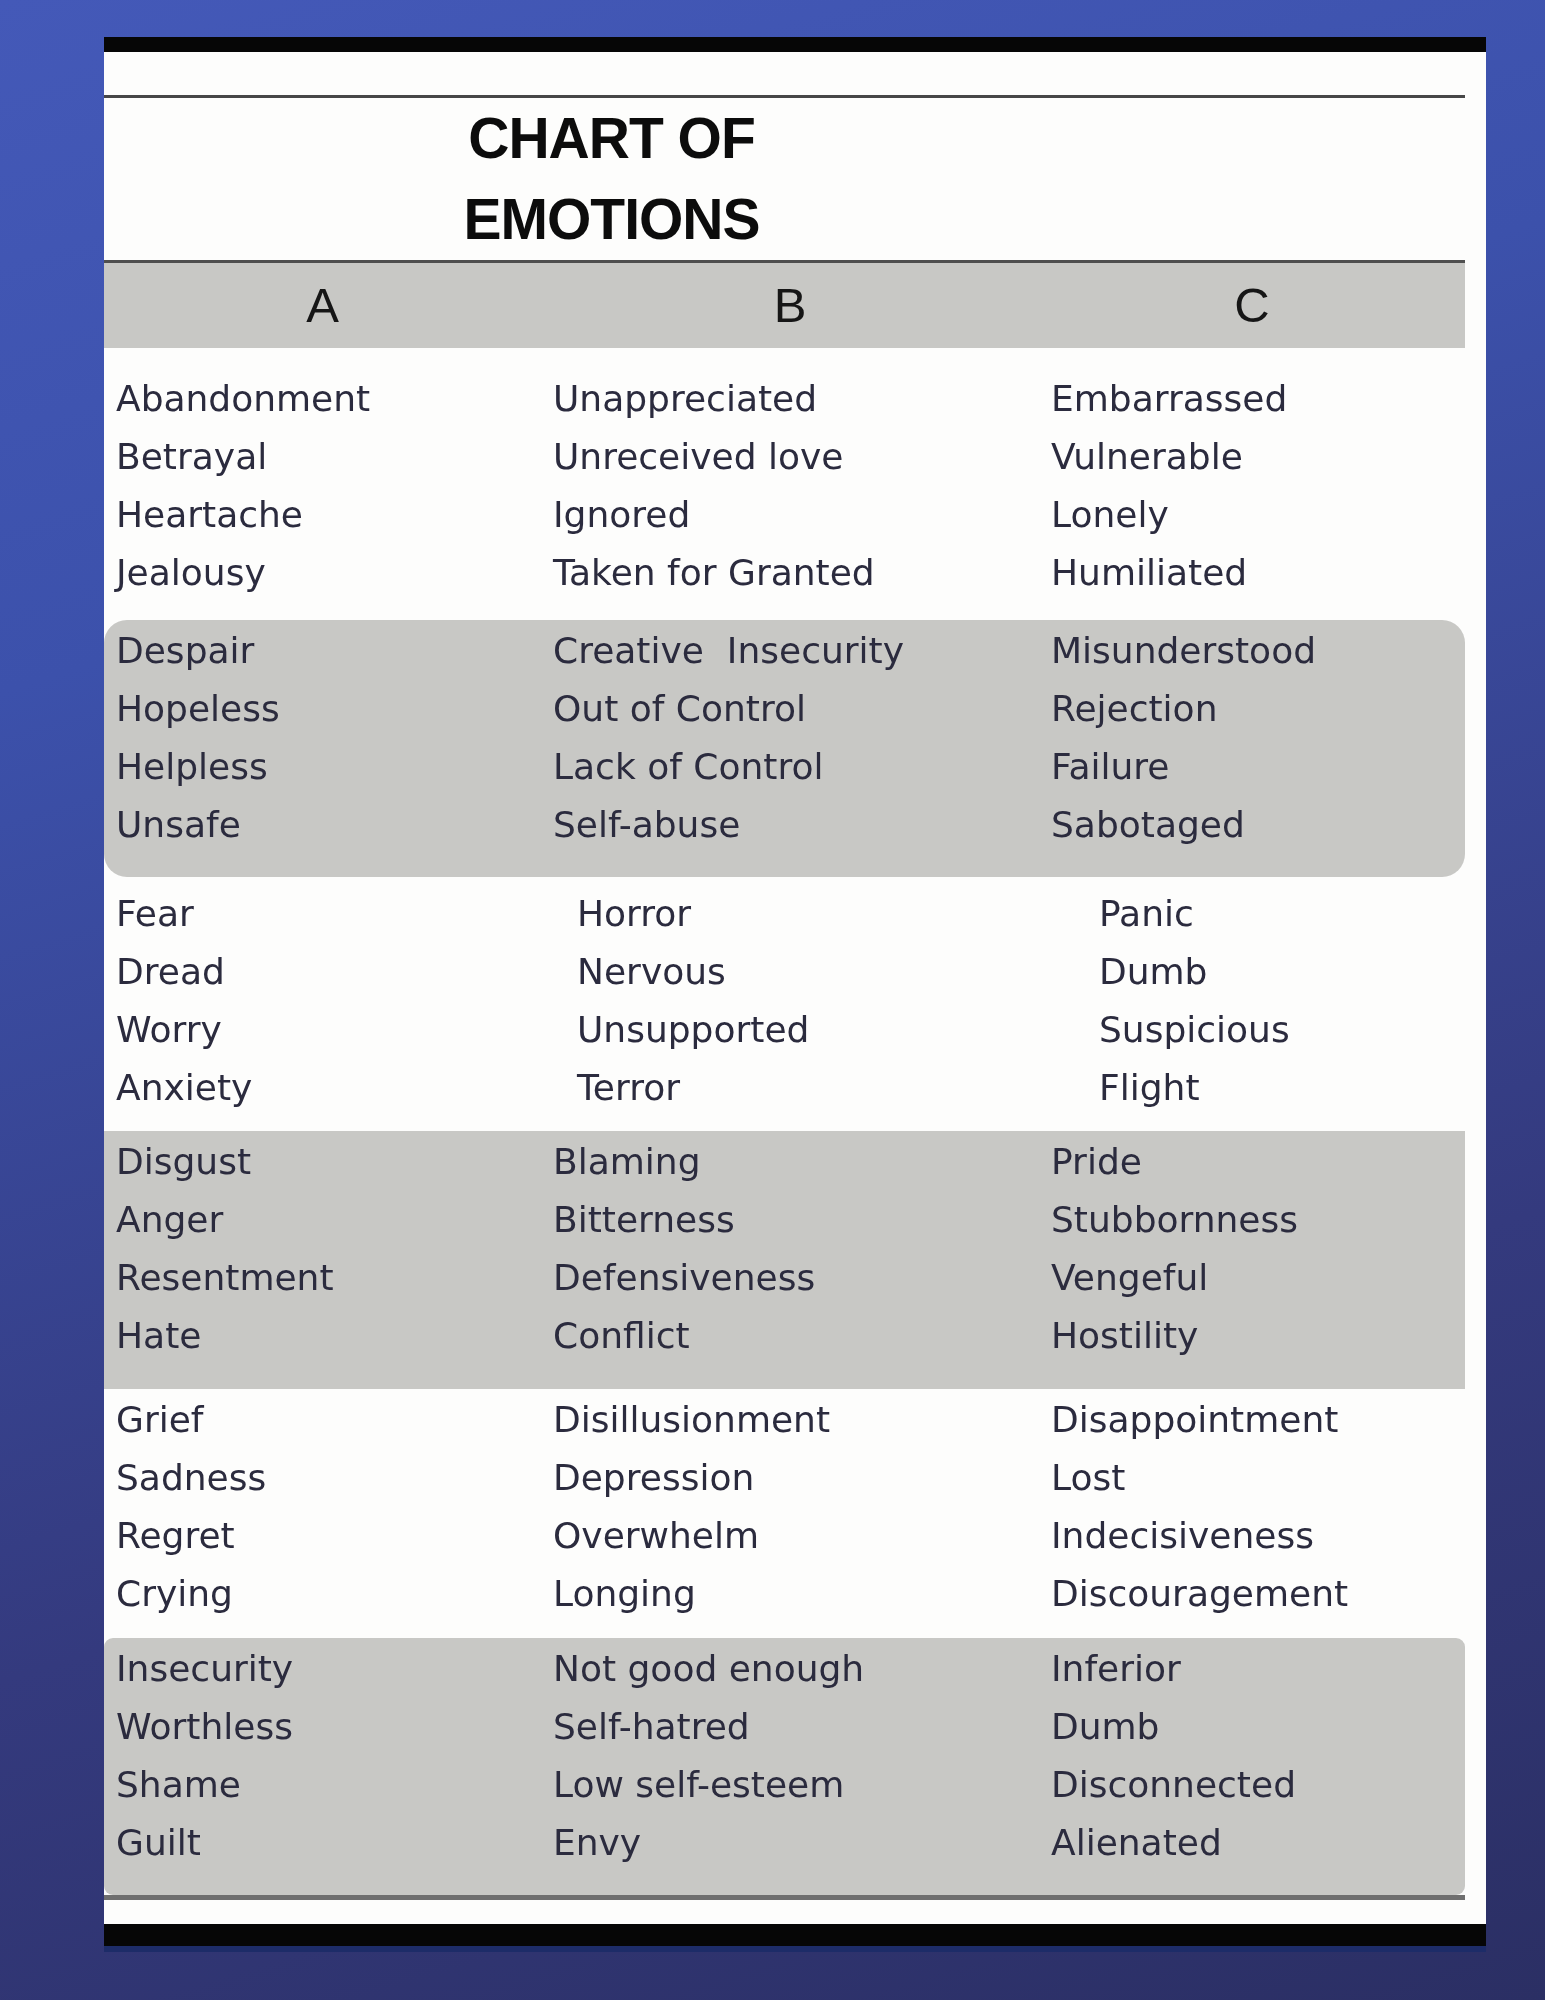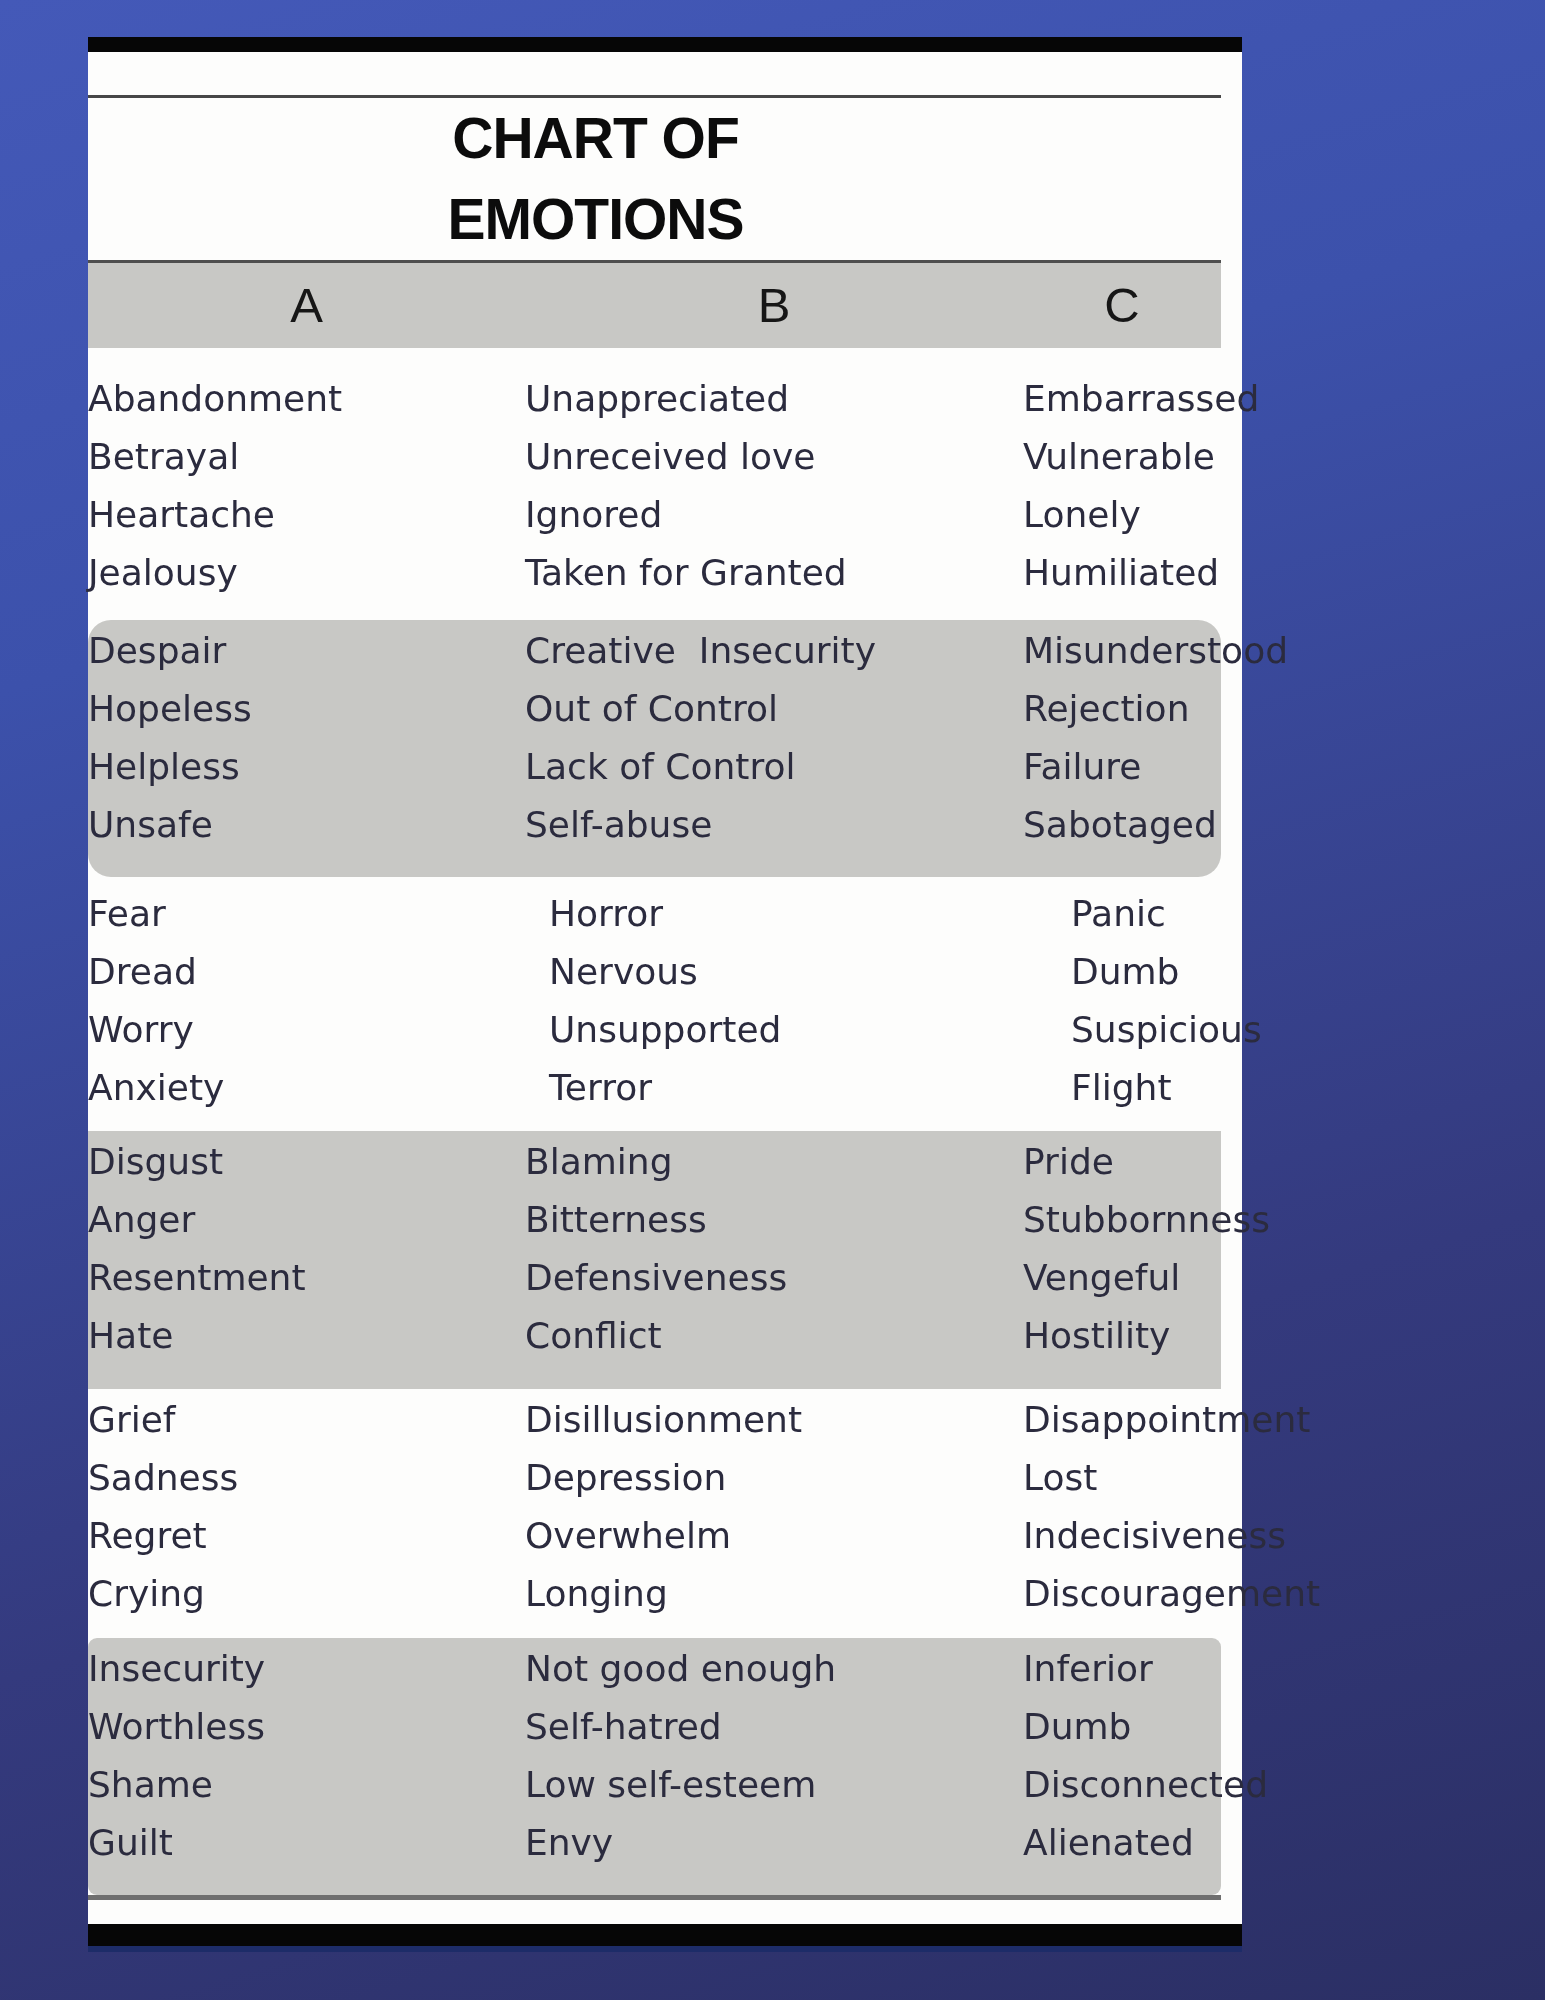--- a/index.html
+++ b/index.html
@@ -2,21 +2,21 @@
 <html><head>
 <meta charset="utf-8">
 <style>
   html,body{margin:0;padding:0;}
   body{
     width:1545px;height:2000px;position:relative;overflow:hidden;
     background:linear-gradient(163deg,#4459b8 0%,#3c51ab 28%,#343a7e 68%,#2b2f64 100%);
     font-family:"Liberation Sans",sans-serif;
   }
   .table-card{
-    position:absolute;left:88px;top:37px;width:1154px;height:1915px;
+    position:absolute;left:104px;top:37px;width:1382px;height:1915px;
     background:#fdfdfc;
   }
   .bar-top{height:15px;background:#060606;}
   .strip-top{height:43px;}
   .sep-title{height:3px;background:#474747;margin-right:21px;}
   .title-area{height:162px;}
   .title-box{
     width:1015px;text-align:center;
     font-family:"Liberation Sans",sans-serif;font-weight:bold;
     font-size:57px;line-height:81px;color:#0c0c0c;letter-spacing:-1px;
@@ -34,21 +34,21 @@
     box-sizing:border-box;padding-top:2px;
     display:grid;grid-template-columns:437px 498px auto;
   }
   .group.gray{background:#c8c8c5;margin-right:21px;}
   .g0{height:272px;padding-top:22px;}
   .g1{height:257px;border-radius:23px;}
   .g2{height:254px;padding-top:8px;gap:24px;}
   .g3{height:258px;}
   .g4{height:249px;}
   .g5{height:257px;border-radius:9px;}
-  .cell{padding-left:0;}
+  .cell{padding-left:12px;}
   .emotion{
     font-family:"DejaVu Sans",sans-serif;
     font-size:36px;line-height:58px;color:#2b2b3e;
     white-space:pre-wrap;
   }
   .sep-bottom{height:5px;background:#6f6f6f;margin-right:21px;}
   .strip-bottom{height:24px;}
   .bar-bottom{height:22px;background:#060606;}
   .blue-line{height:6px;background:#1d2c68;}
 </style>

